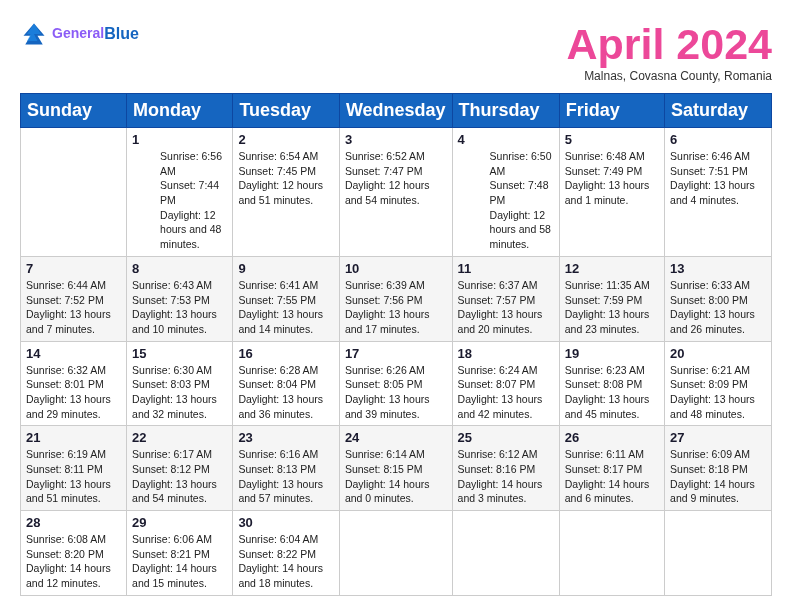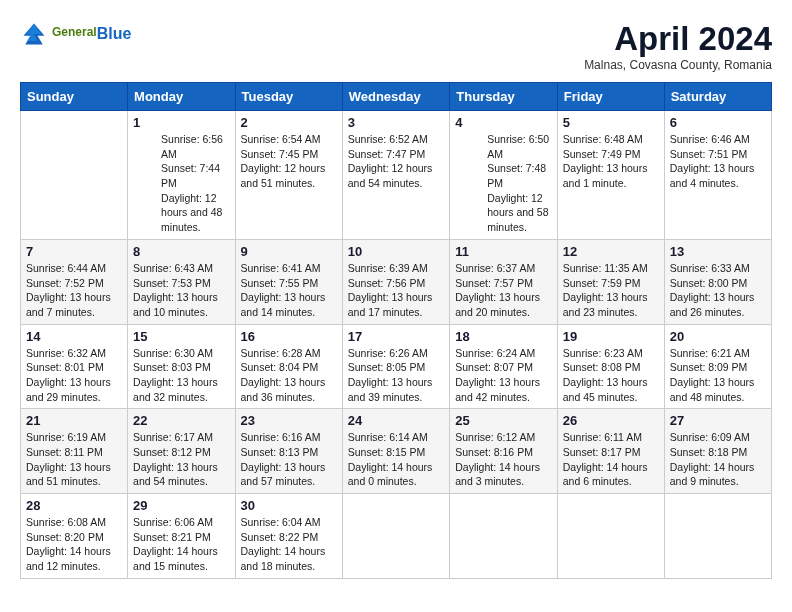--- a/index.html
+++ b/index.html
@@ -24,39 +24,39 @@
     .logo-general { color: #1a1a2e; }
     .logo-blue { color: #1565c0; text-align: center; }
     .logo-icon {
       width: 28px;
       height: 28px;
     }
     .title-section {
       text-align: right;
     }
     .month-title {
-      font-size: 33px;
+      font-size: 43px;
       font-weight: bold;
-      color: #0f172a;
+      color: #ec4899;
     }
     .location {
       font-size: 12px;
       color: #333;
     }
     table {
       width: 100%;
       border-collapse: collapse;
       font-size: 11px;
     }
     .day-header {
       background: #1565c0;
       color: #fff;
       text-align: left;
       padding: 6px 6px;
-      font-size: 13px;
+      font-size: 18px;
       font-weight: bold;
       border: 1px solid #0d47a1;
     }
     td {
       border: 1px solid #ccc;
       vertical-align: top;
       padding: 4px 5px;
       width: 108px;
       min-height: 80px;
       height: 80px;
@@ -88,21 +88,21 @@
 
 <div class="header">
   <div class="logo">
     <svg class="logo-icon" viewBox="0 0 32 32">
       <rect x="0" y="0" width="32" height="32" fill="none"></rect>
       <polygon points="16,4 28,18 20,18 26,28 6,28 12,18 4,18" fill="#1565c0"></polygon>
       <polygon points="16,4 24,16 16,16 20,24 8,24 12,16 8,16" fill="#2196f3" opacity="0.5"></polygon>
     </svg>
     <div>
       <div style="display:flex; gap:0;">
-        <span class="logo-general" style="font-size:12px; font-weight:bold; color:#4d7c0f;">General</span>
+        <span class="logo-general" style="font-size:14px; font-weight:bold; color:#8b5cf6;">General</span>
         <span class="logo-blue" style="font-size:16px; font-weight:bold; color:#1565c0;">Blue</span>
       </div>
     </div>
   </div>
   <div class="title-section">
     <div class="month-title">April 2024</div>
     <div class="location">Malnas, Covasna County, Romania</div>
   </div>
 </div>
 

